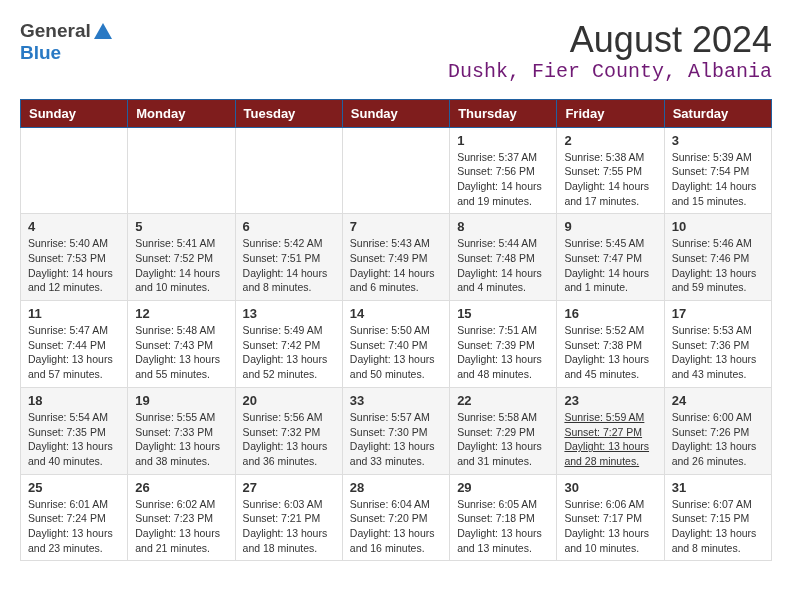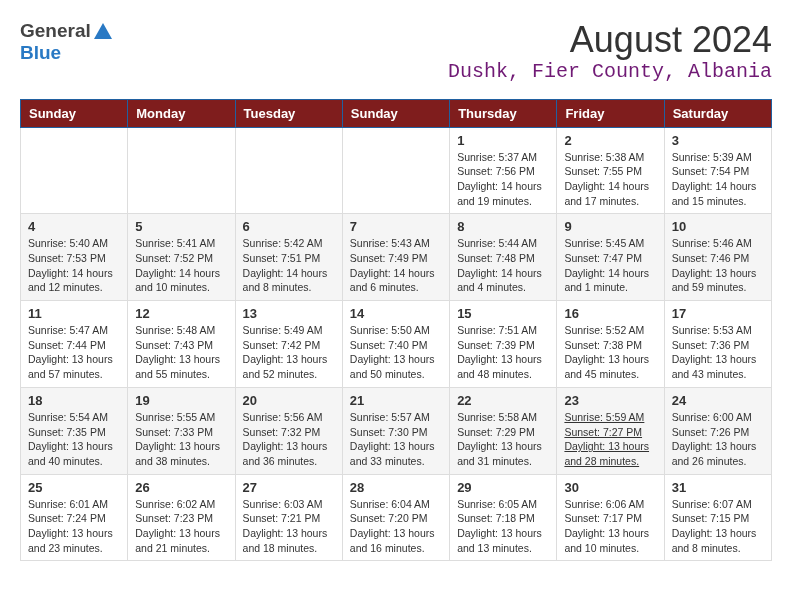--- a/index.html
+++ b/index.html
@@ -279,21 +279,21 @@
 and 38 minutes.</div>
         </td>
         <td>
           <span class="day-number">20</span>
           <div class="day-info" style="white-space: pre-line;">Sunrise: 5:56 AM
 Sunset: 7:32 PM
 Daylight: 13 hours
 and 36 minutes.</div>
         </td>
         <td>
-          <span class="day-number">21</span>
+          <span class="day-number">33</span>
           <div class="day-info" style="white-space: pre-line;">Sunrise: 5:57 AM
 Sunset: 7:30 PM
 Daylight: 13 hours
 and 33 minutes.</div>
         </td>
         <td>
           <span class="day-number">22</span>
           <div class="day-info" style="white-space: pre-line;">Sunrise: 5:58 AM
 Sunset: 7:29 PM
 Daylight: 13 hours

